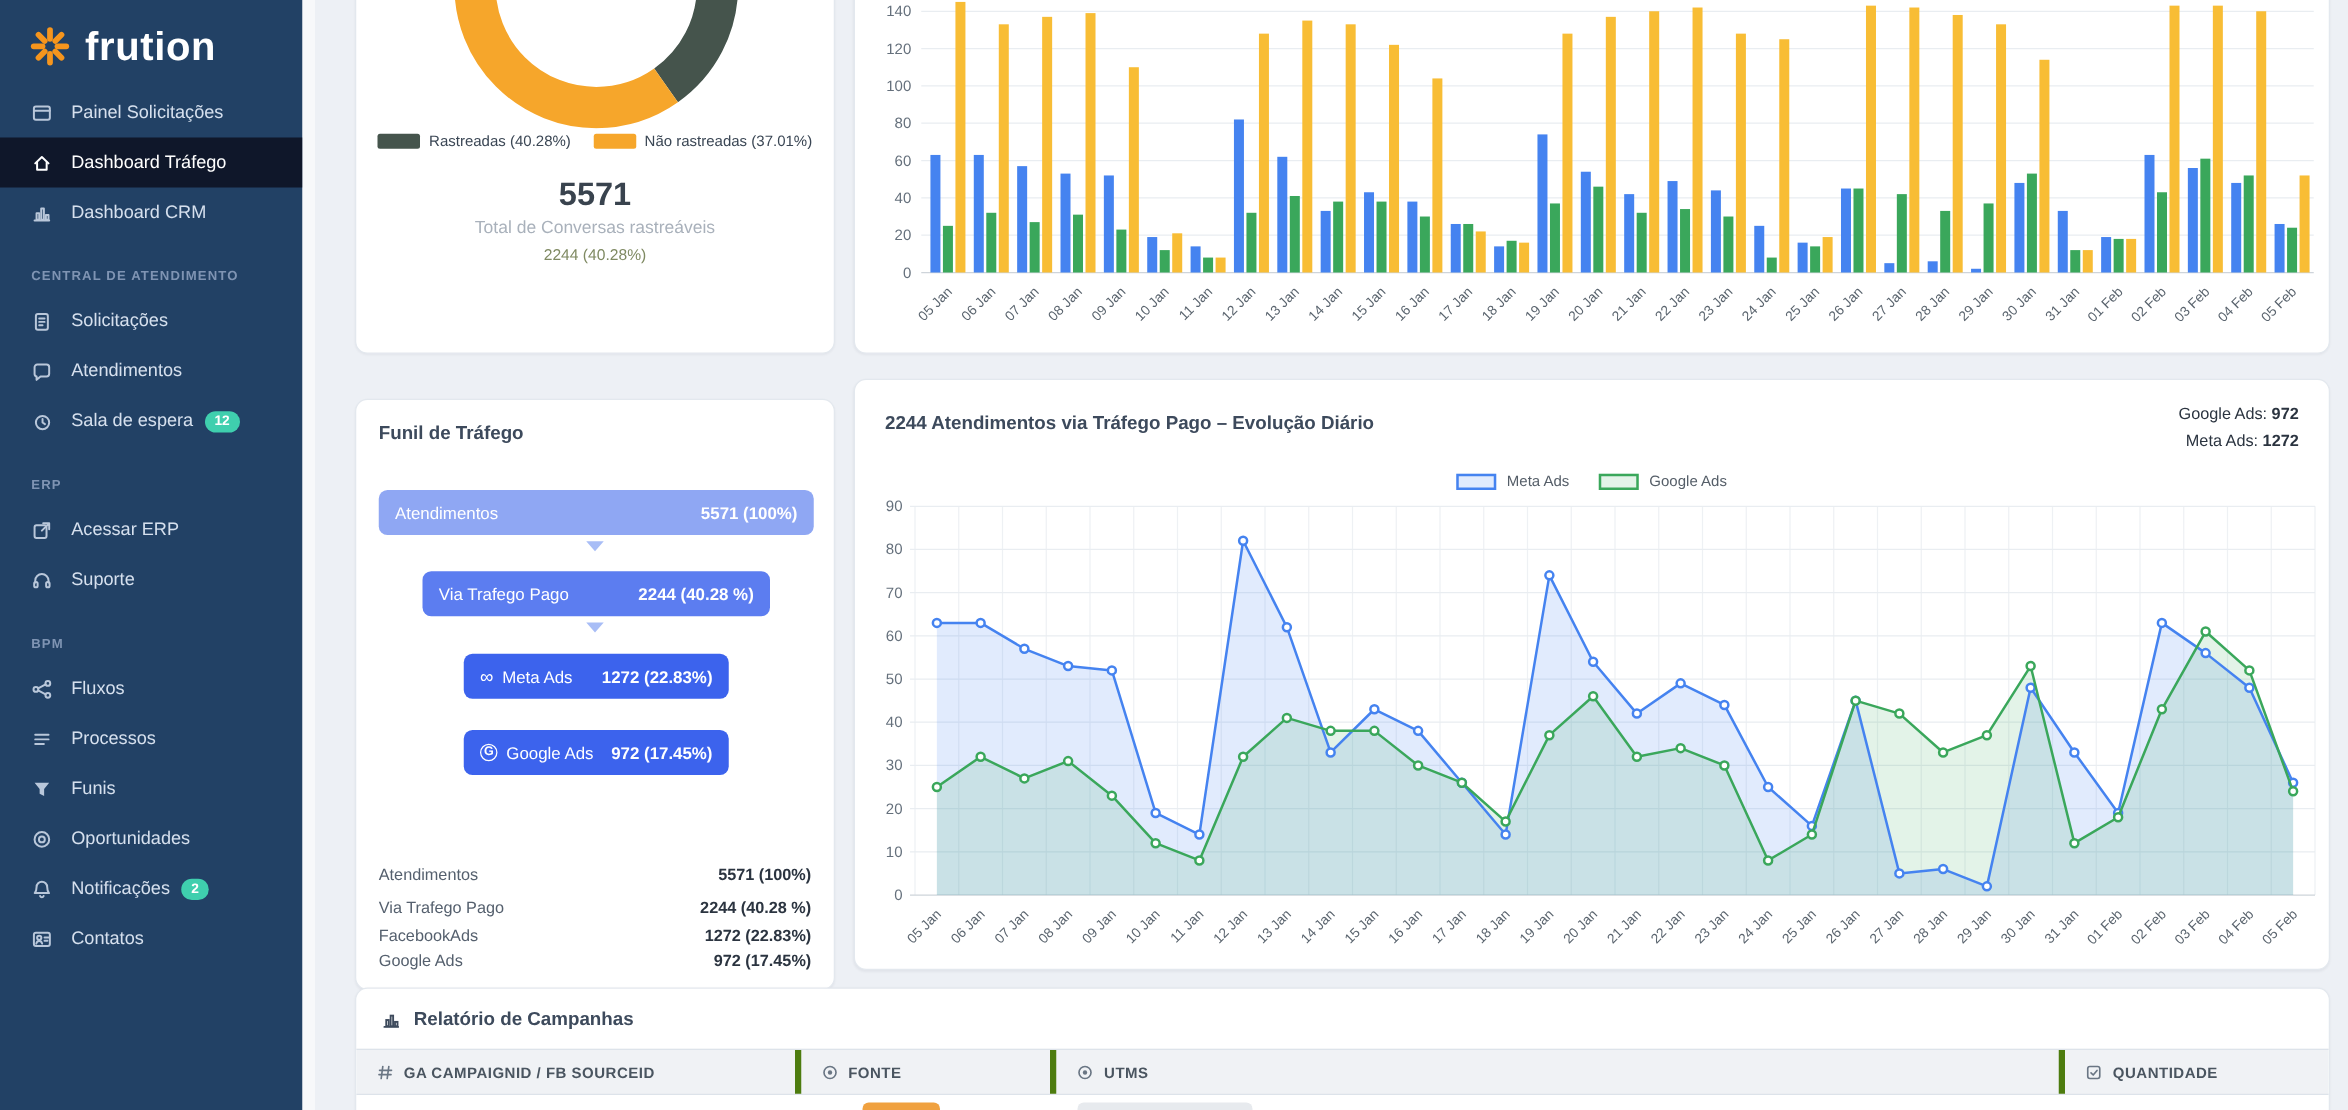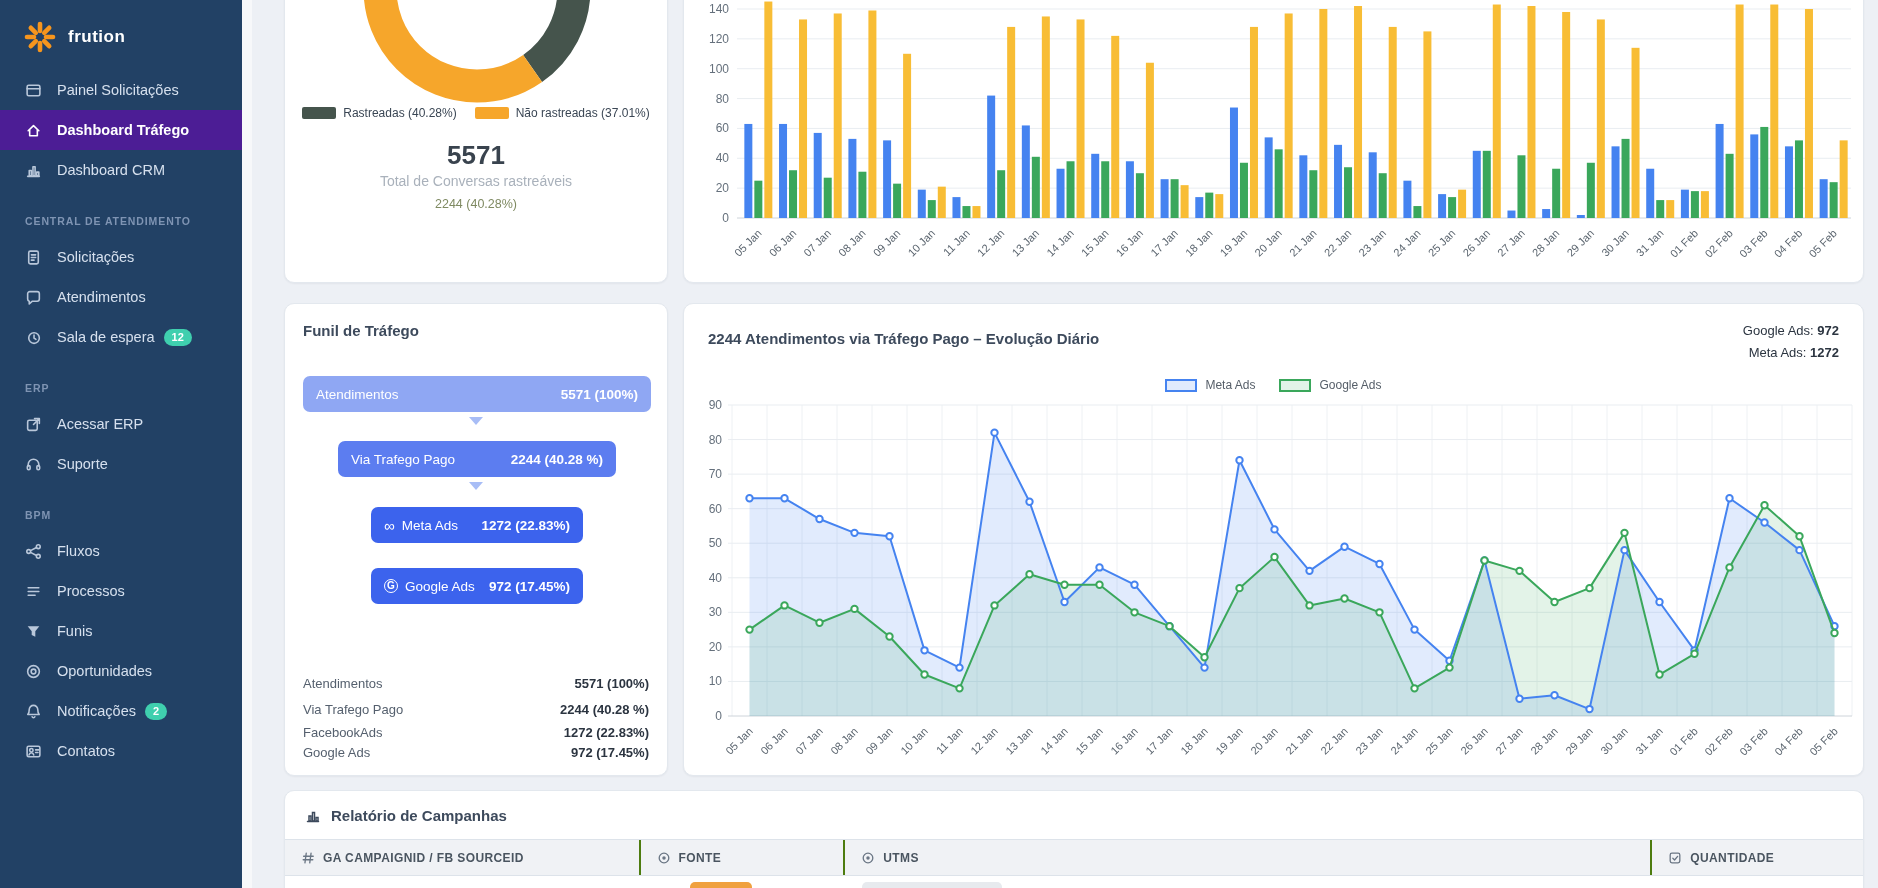--- a/index.html
+++ b/index.html
@@ -2,23 +2,23 @@
 <html><head>
 <meta charset="utf-8">
 <style>
   * { box-sizing: border-box; margin: 0; padding: 0; }
   html,body { width:1878px; height:888px; overflow:hidden; }
   body { font-family:"Liberation Sans", sans-serif; background:#edf0f5; position:relative; }
 
   
   .sidebar { position:absolute; left:0; top:0; bottom:0; width:242px; background:#224165; color:#dbe4f0; }
   .logo { display:flex; align-items:center; gap:10px; padding:19px 0 15px 22px; height:70px; }
-  .logo-text { font-size:17px; font-weight:bold; color:#fff; letter-spacing:.5px; }
+  .logo-text { font-size:32px; font-weight:bold; color:#fff; letter-spacing:.5px; }
   .side-item { display:flex; align-items:center; height:40px; padding-left:25px; font-size:14.5px; color:#d6e0ee; cursor:pointer;text-align:right; }
-  .side-item.active { background:#4c1d95; color:#fff; font-weight:bold; }
+  .side-item.active { background:#0f172a; color:#fff; font-weight:normal; }
   .side-icn { width:19px; height:17px; margin-right:13px; display:inline-flex; align-items:center; color:#b9c7da; flex:none; }
   .side-item.active .side-icn { color:#fff; }
   .icn { width:17px; height:17px; }
   .side-section { margin-top:16px; padding:8px 25px; font-size:10.5px; line-height:15px; letter-spacing:.9px; color:#7f94b3; font-weight:bold; }
   .badge { background:#3fcfae; color:#fff; font-size:11px; font-weight:bold; border-radius:10px; padding:2.5px 8px; margin-left:9px; }
 
   .scroll-strip { position:absolute; left:242px; top:0; bottom:0; width:10px; background:#f7f8fa; }
 
   
   .main { position:absolute; left:252px; right:0; top:0; bottom:0; }
@@ -35,21 +35,21 @@
   .donut-sub { position:absolute; top:232px; width:100%; text-align:center; font-size:14px; color:#a9b1bb; }
   .donut-pct { position:absolute; top:256px; width:100%; text-align:center; font-size:12.5px; color:#7f8a62; }
 
   
   #card-bars { left:431px; top:-60px; width:1181px; height:343px; }
   #bar-svg, #line-svg { position:absolute; left:0; top:0; }
   .tick { font-size:12px; fill:#65707c; font-family:"Liberation Sans",sans-serif; }
   .xlab { font-size:11px; fill:#5a646e; font-family:"Liberation Sans",sans-serif; }
 
   
-  #card-funnel { left:32px; top:303px; width:384px; height:473px; }
+  #card-funnel { left:32px; top:319px; width:384px; height:473px; }
   #fc-title { position:absolute; top:18px; left:18px; }
   .fstep { position:absolute; height:36px; border-radius:7px; display:flex; align-items:center; justify-content:space-between; padding:0 13px; color:#fff; font-size:13.5px; }
   .fstep .val { font-weight:bold; }
   .fstep .lab { display:flex; align-items:center; gap:7px; }
   .fstep-icn { font-size:15px; line-height:1; }
   .fstep-icn.g { font-size:10px; font-weight:bold; border:1.5px solid #fff; border-radius:50%; width:14px; height:14px; display:inline-flex; align-items:center; justify-content:center; }
   .f-arrow { position:absolute; left:50%; transform:translateX(-50%); width:0; height:0; border-left:7px solid transparent; border-right:7px solid transparent; border-top:8px solid #a8bdf6; }
   #funnel-summary { position:absolute; left:18px; right:18px; top:366px; }
   .sum-row { display:flex; justify-content:space-between; align-items:center; }
   .sum-row .sl { font-size:13px; color:#55606e; }
@@ -65,21 +65,21 @@
   .lc-stat b { font-weight:bold; }
   .lc-legend { position:absolute; top:74px; left:0; width:100%; display:flex; justify-content:center; gap:24px; }
   .llg-item { display:flex; align-items:center; gap:8px; font-size:12px; color:#555e68; }
   .llg-swatch { width:32px; height:13px; border-style:solid; border-width:2px; }
 
   
   #card-table { left:32px; top:790px; width:1580px; height:140px; }
   .tc-title { position:absolute; top:16px; left:20px; display:flex; align-items:center; gap:10px; color:#3d4a5c; }
   .tc-title .icn { width:16px; height:16px; }
   #tc-header { position:absolute; top:48px; left:0; right:0; height:37px; display:flex; background:#f0f2f5; border-top:1px solid #dde3ea; border-bottom:1px solid #dde3ea; }
-  .tc-cell { display:flex; align-items:center; gap:8px; padding-left:16px; border-right:2px solid #4d7c0f; font-size:12px; font-weight:bold; color:#4a5560; letter-spacing:.4px; text-transform:uppercase; }
+  .tc-cell { display:flex; align-items:center; gap:8px; padding-left:16px; border-right:5px solid #4d7c0f; font-size:12px; font-weight:bold; color:#4a5560; letter-spacing:.4px; text-transform:uppercase; }
   .tc-cell:last-child { border-right:none; }
   .tc-cell .icn { width:14px; height:14px; color:#6a7684; }
   .pill { position:absolute; top:91px; height:22px; border-radius:5px; }
 </style>
 </head>
 <body>
 
 <div class="sidebar">
   <div class="logo">
     <svg width="36" height="36" viewBox="0 0 36 36">

